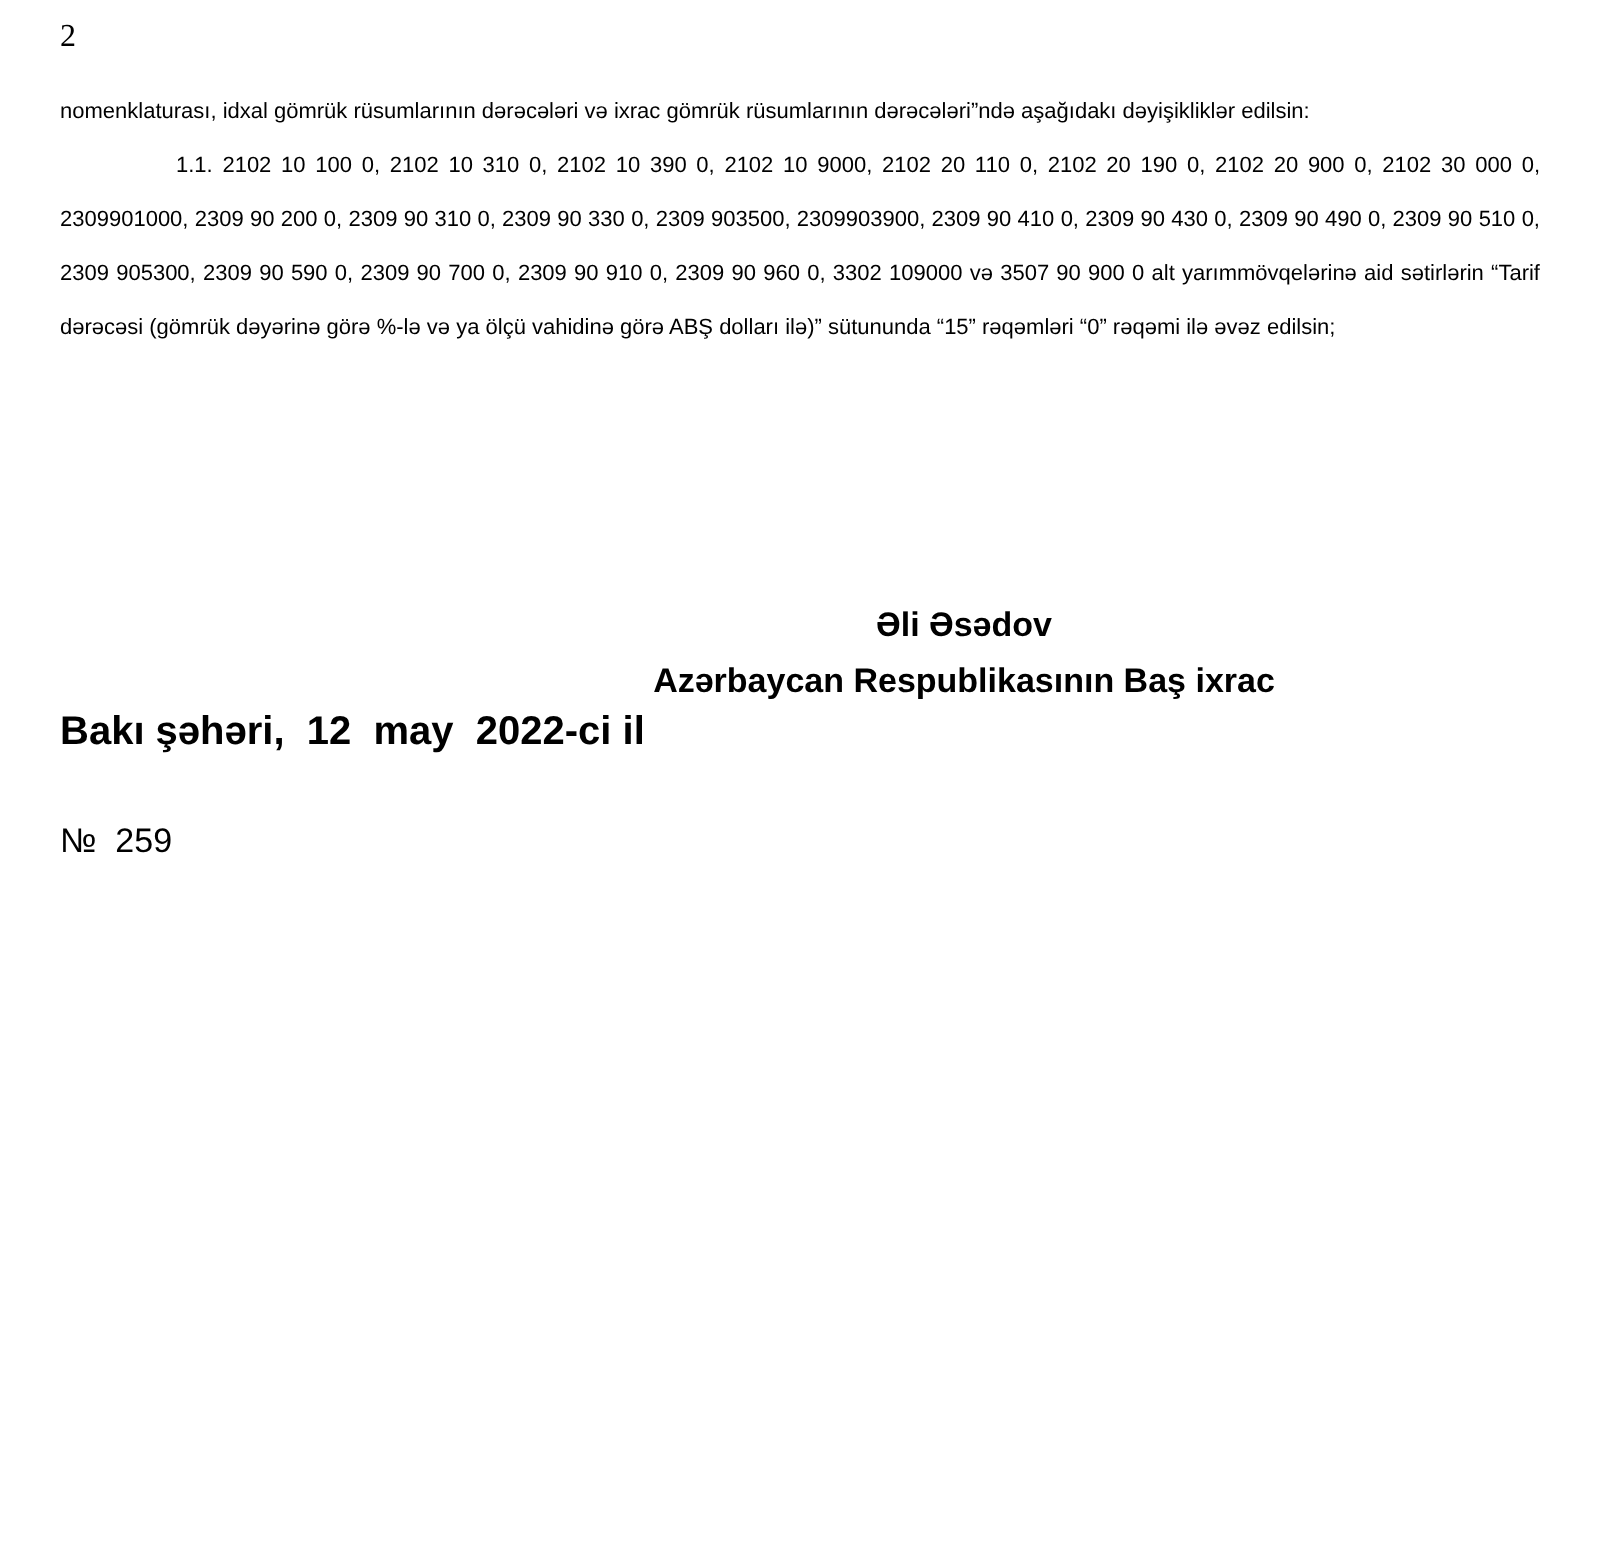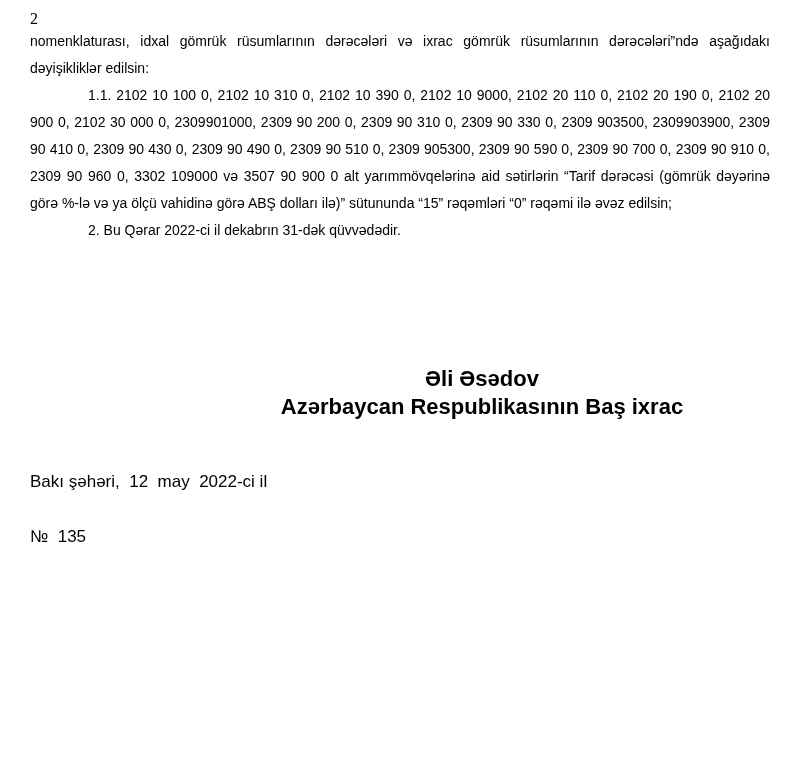--- a/index.html
+++ b/index.html
@@ -16,67 +16,67 @@
     width: 800px;
     height: 779px;
     padding: 10px 30px 0 30px;
   }
   .page-number {
     font-family: "Liberation Serif", serif;
     font-size: 16px;
     line-height: 18px;
   }
   .body-text {
-    font-size: 14px;
+    margin-top: 15px;
+    font-size: 11px;
     line-height: 27px;
     text-align: justify;
   }
   .para {
     margin: 0;
     text-indent: 58px;
   }
   .para.no-indent {
     text-indent: 0;
   }
   .signature {
     margin-top: 121px;
     padding-left: 164px;
-    font-size: 22px;
+    font-size: 17px;
     line-height: 28px;
     font-weight: bold;
     text-align: center;
   }
   .place-date {
-    margin-top: 50px;
-    font-size: 17px;
+    font-size: 20px;
     line-height: 22px;
     white-space: pre-wrap;
+    font-weight: bold;
   }
   .doc-number {
     margin-top: 33px;
     font-size: 17px;
     line-height: 22px;
     white-space: pre-wrap;
   }
 </style>
 </head>
 <body>
 
 <div class="page">
 
   <div class="page-number">2</div>
 
   <div class="body-text">
     <p class="para no-indent">nomenklaturası, idxal gömrük rüsumlarının dərəcələri və ixrac gömrük rüsumlarının dərəcələri”ndə aşağıdakı dəyişikliklər edilsin:</p>
     <p class="para">1.1. 2102 10 100 0, 2102 10 310 0, 2102 10 390 0, 2102 10 9000, 2102 20 110 0, 2102 20 190 0, 2102 20 900 0, 2102 30 000 0, 2309901000, 2309 90 200 0, 2309 90 310 0, 2309 90 330 0, 2309 903500, 2309903900, 2309 90 410 0, 2309 90 430 0, 2309 90 490 0, 2309 90 510 0, 2309 905300, 2309 90 590 0, 2309 90 700 0, 2309 90 910 0, 2309 90 960 0, 3302 109000 və 3507 90 900 0 alt yarımmövqelərinə aid sətirlərin “Tarif dərəcəsi (gömrük dəyərinə görə %-lə və ya ölçü vahidinə görə ABŞ dolları ilə)” sütununda “15” rəqəmləri “0” rəqəmi ilə əvəz edilsin;</p>
-    <p class="para">2. Bu Qərar 2022-ci il dekabrın 31-dək qüvvədədir.</p>
   </div>
 
   <div class="signature">
     <div class="sig-name">Əli Əsədov</div>
     <div class="sig-title">Azərbaycan Respublikasının Baş ixrac</div>
   </div>
 
   <div class="place-date">Bakı şəhəri,  12  may  2022-ci il</div>
 
-  <div class="doc-number">№  135</div>
+  <div class="doc-number">№  259</div>
 
 </div>
 
 </body></html>

